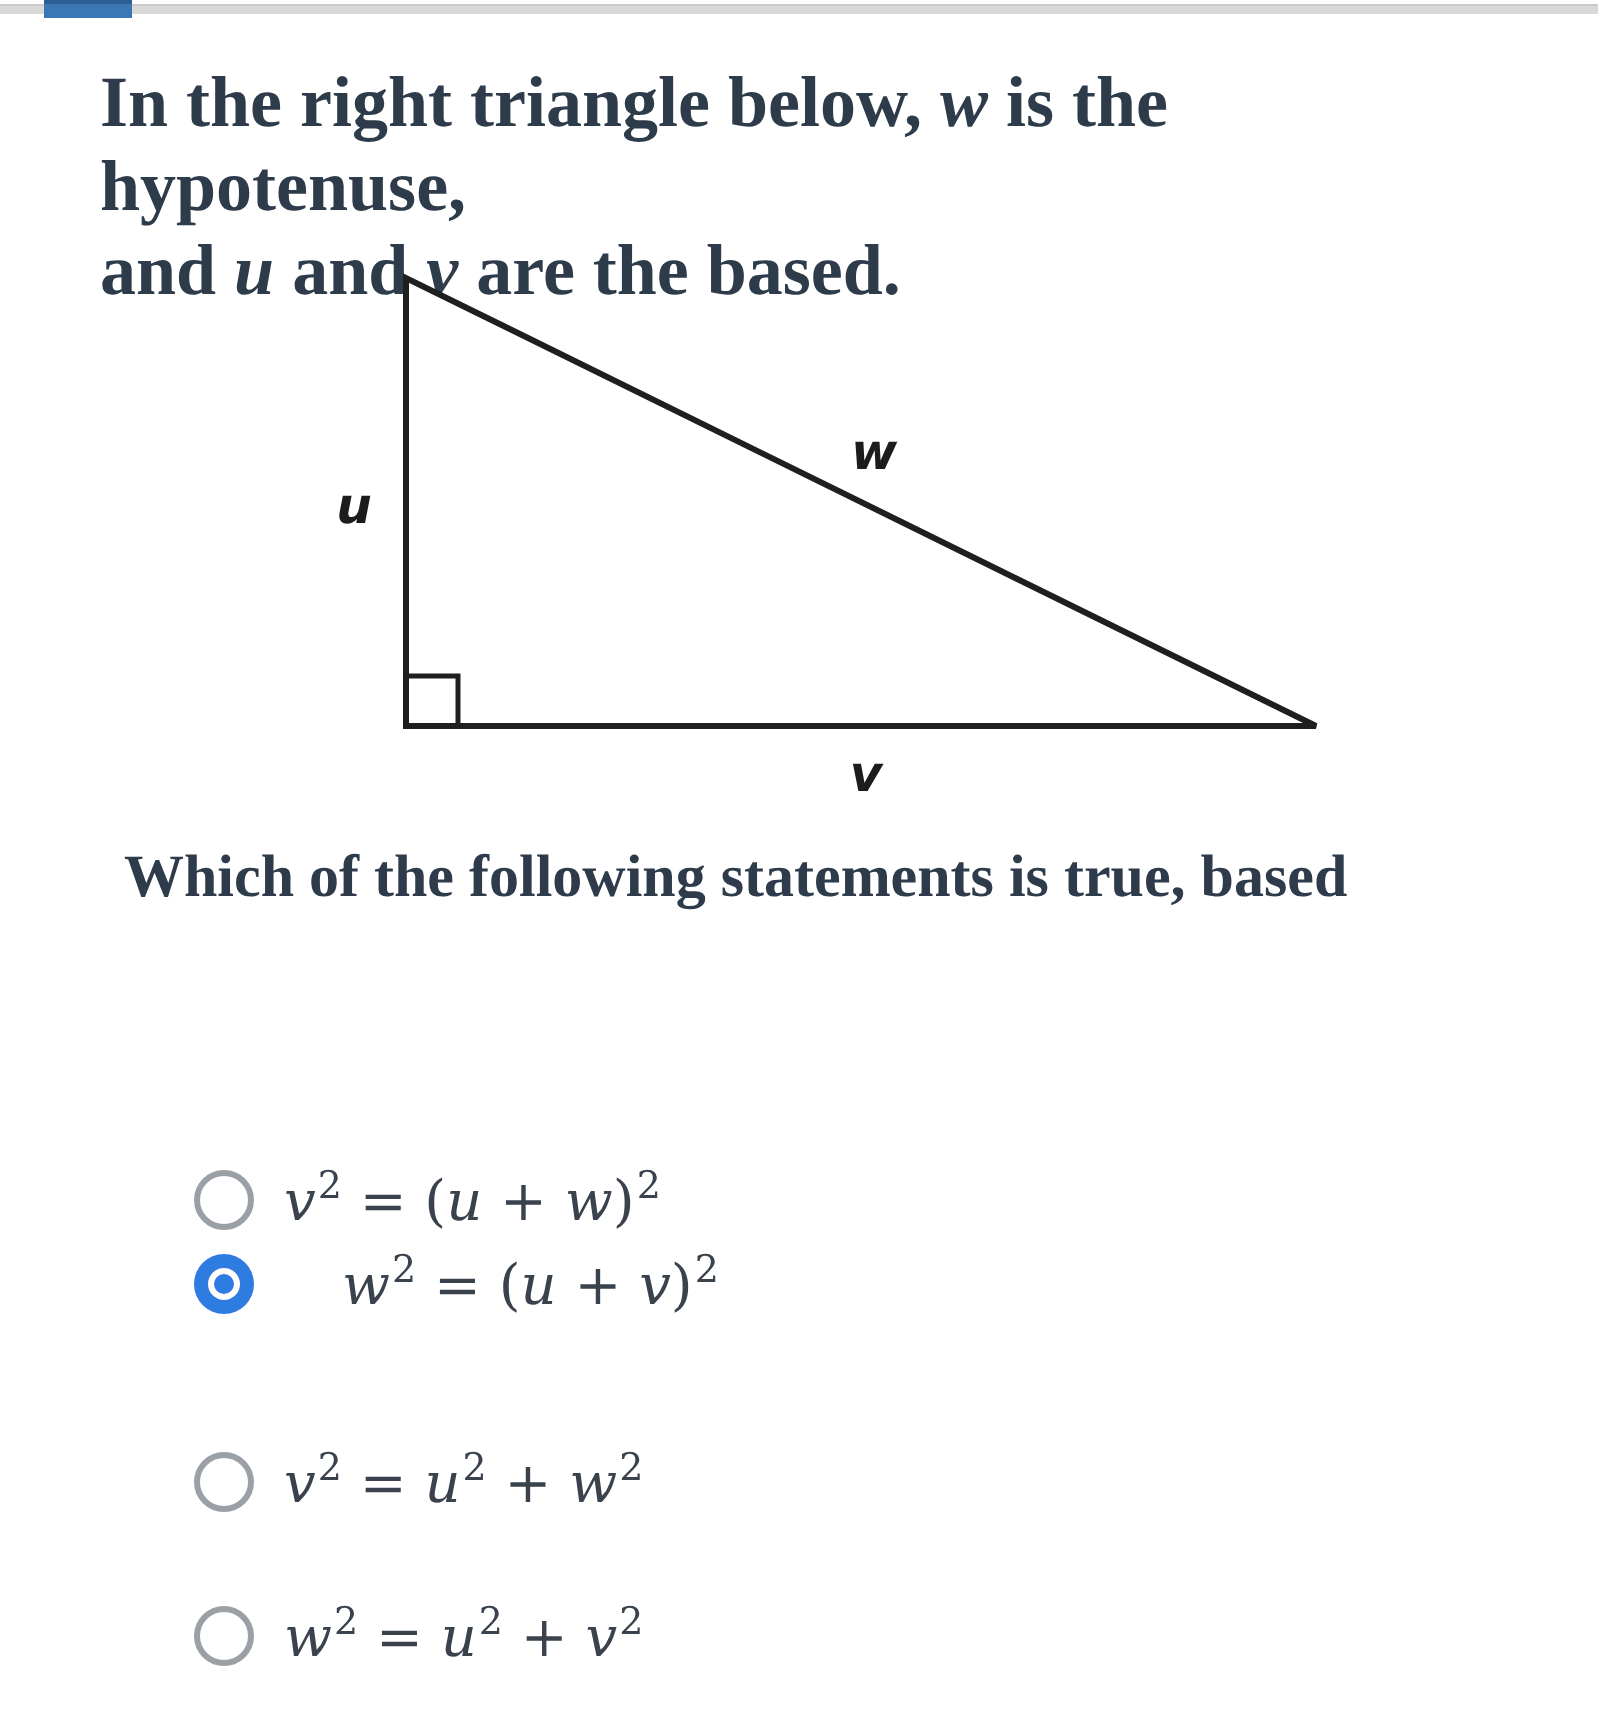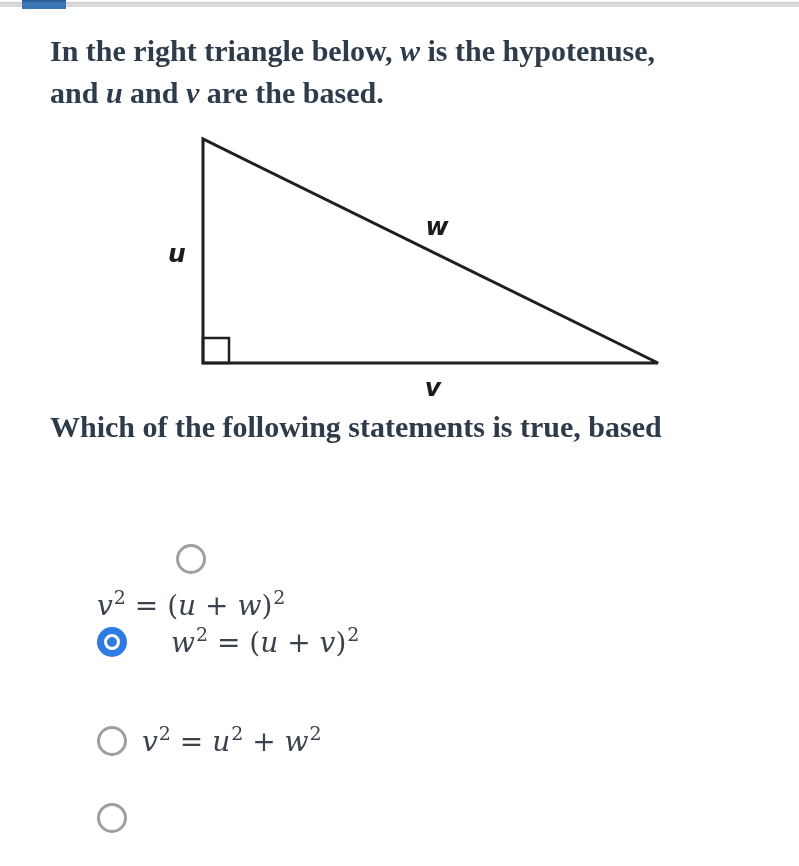--- a/index.html
+++ b/index.html
@@ -19,33 +19,33 @@
   .progress-track{
     position:absolute;top:2px;left:0;width:100%;height:5px;
     background:var(--prog-track);border-top:1px solid #c9c9c9;box-sizing:border-box;
   }
   .progress-fill{
     position:absolute;top:0;left:22px;width:44px;height:9px;
     background:var(--prog-fill);border-top:2px solid #2c5f93;box-sizing:border-box;
   }
   .intro{
     position:absolute;top:30px;left:50px;width:720px;margin:0;
-    font-size:30px;line-height:42px;font-weight:bold;color:var(--heading);
+    font-size:36px;line-height:42px;font-weight:bold;color:var(--heading);
   }
   .intro .mvar,.question .mvar{font-style:italic;}
   .diagram{position:absolute;top:125px;left:0;width:799px;height:285px;}
   .diagram svg{position:absolute;left:0;top:0;}
   .diagram polygon,.diagram rect{fill:none;stroke:var(--tri-stroke);}
   .tri-label{
     position:absolute;transform:translate(-50%,-50%);
     font-family:"DejaVu Sans", sans-serif;font-weight:bold;font-style:italic;
     font-size:25px;color:#1c1c1c;
   }
   .question{
-    position:absolute;top:406px;left:50px;width:730px;margin:0;
+    position:absolute;top:406px;left:50px;width:730px;margin:12px;
     font-size:30px;line-height:42px;font-weight:bold;color:var(--heading);
   }
   .option-row{
     position:absolute;left:97px;height:34px;
     display:flex;align-items:center;gap:15px;cursor:pointer;
   }
   .radio{
     width:30px;height:30px;border-radius:50%;
     border:3px solid var(--radio-unsel);box-sizing:border-box;flex:0 0 auto;
     background:#fff;
@@ -83,30 +83,31 @@
     <span class="tri-label" style="left:177px;top:128px;">u</span>
     <span class="tri-label" style="left:437px;top:101px;">w</span>
     <span class="tri-label" style="left:433px;top:262px;">v</span>
   </div>
 
   <h2 class="question">
     <div>Which of the following statements is true, based</div>
   </h2>
 
   <div>
-    <div class="option-row" style="top:544px;flex-direction:column;">
+    <div class="option-row" style="top:583px;">
       <span class="radio"></span>
       <span class="formula"><span class="mvar">v</span><span class="msup">2</span><span class="mtxt"> = (</span><span class="mvar">u</span><span class="mtxt"> + </span><span class="mvar">w</span><span class="mtxt">)</span><span class="msup">2</span></span>
     </div>
     <div class="option-row" style="top:625px;gap:44px;">
       <span class="radio selected"></span>
       <span class="formula"><span class="mvar">w</span><span class="msup">2</span><span class="mtxt"> = (</span><span class="mvar">u</span><span class="mtxt"> + </span><span class="mvar">v</span><span class="mtxt">)</span><span class="msup">2</span></span>
     </div>
     <div class="option-row" style="top:724px;justify-content:center;">
       <span class="radio"></span>
       <span class="formula"><span class="mvar">v</span><span class="msup">2</span><span class="mtxt"> = </span><span class="mvar">u</span><span class="msup">2</span><span class="mtxt"> + </span><span class="mvar">w</span><span class="msup">2</span></span>
     </div>
     <div class="option-row" style="top:801px;">
       <span class="radio"></span>
+      <span class="formula"><span class="mvar">w</span><span class="msup">2</span><span class="mtxt"> = </span><span class="mvar">u</span><span class="msup">2</span><span class="mtxt"> + </span><span class="mvar">v</span><span class="msup">2</span></span>
     </div>
   </div>
 
 </div>
 
 </body></html>

